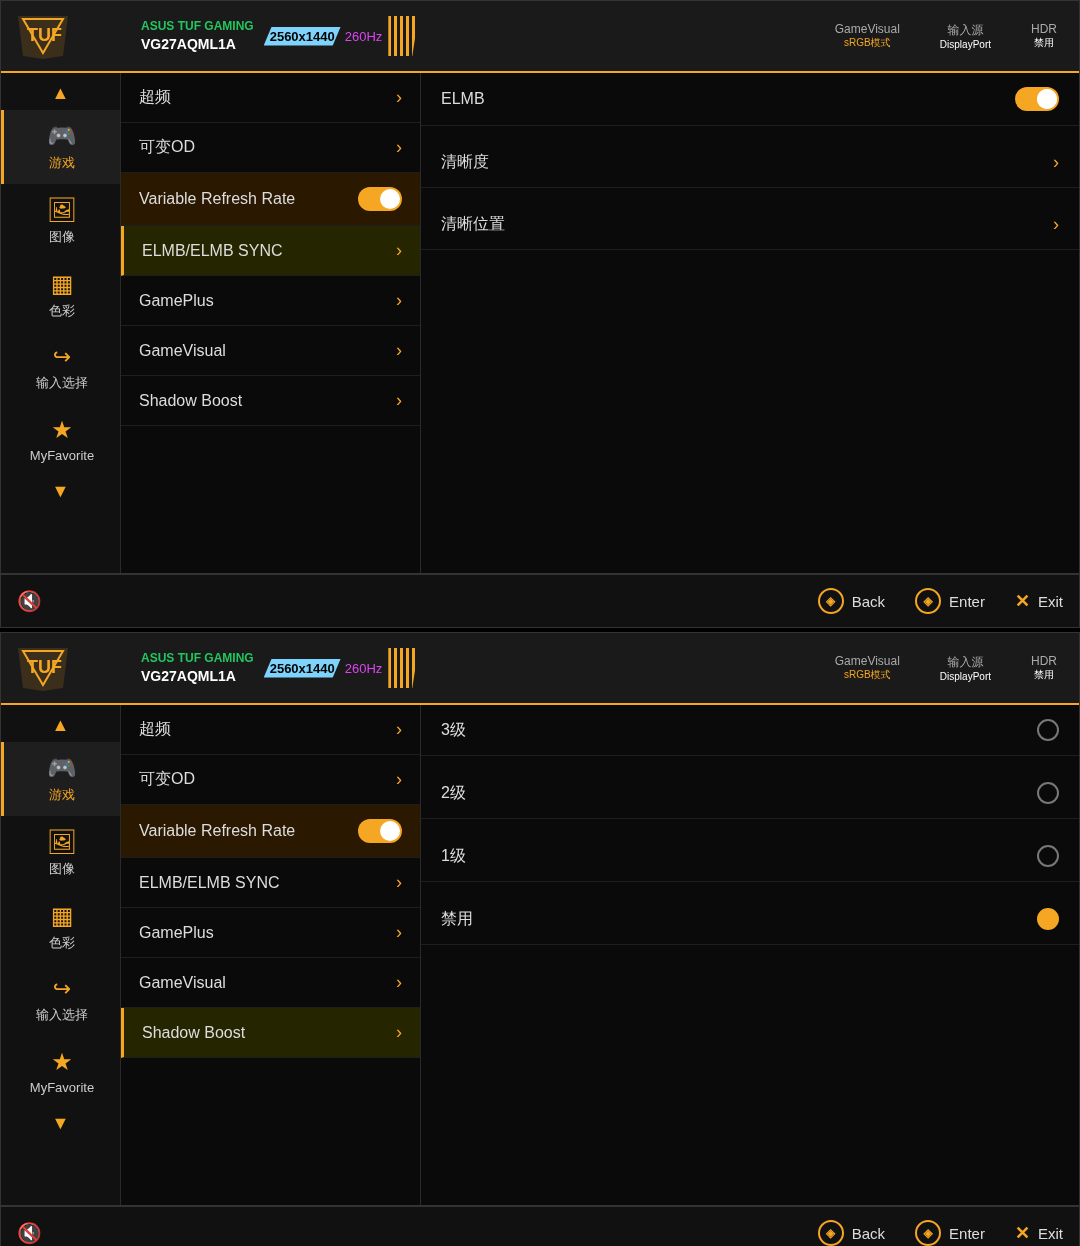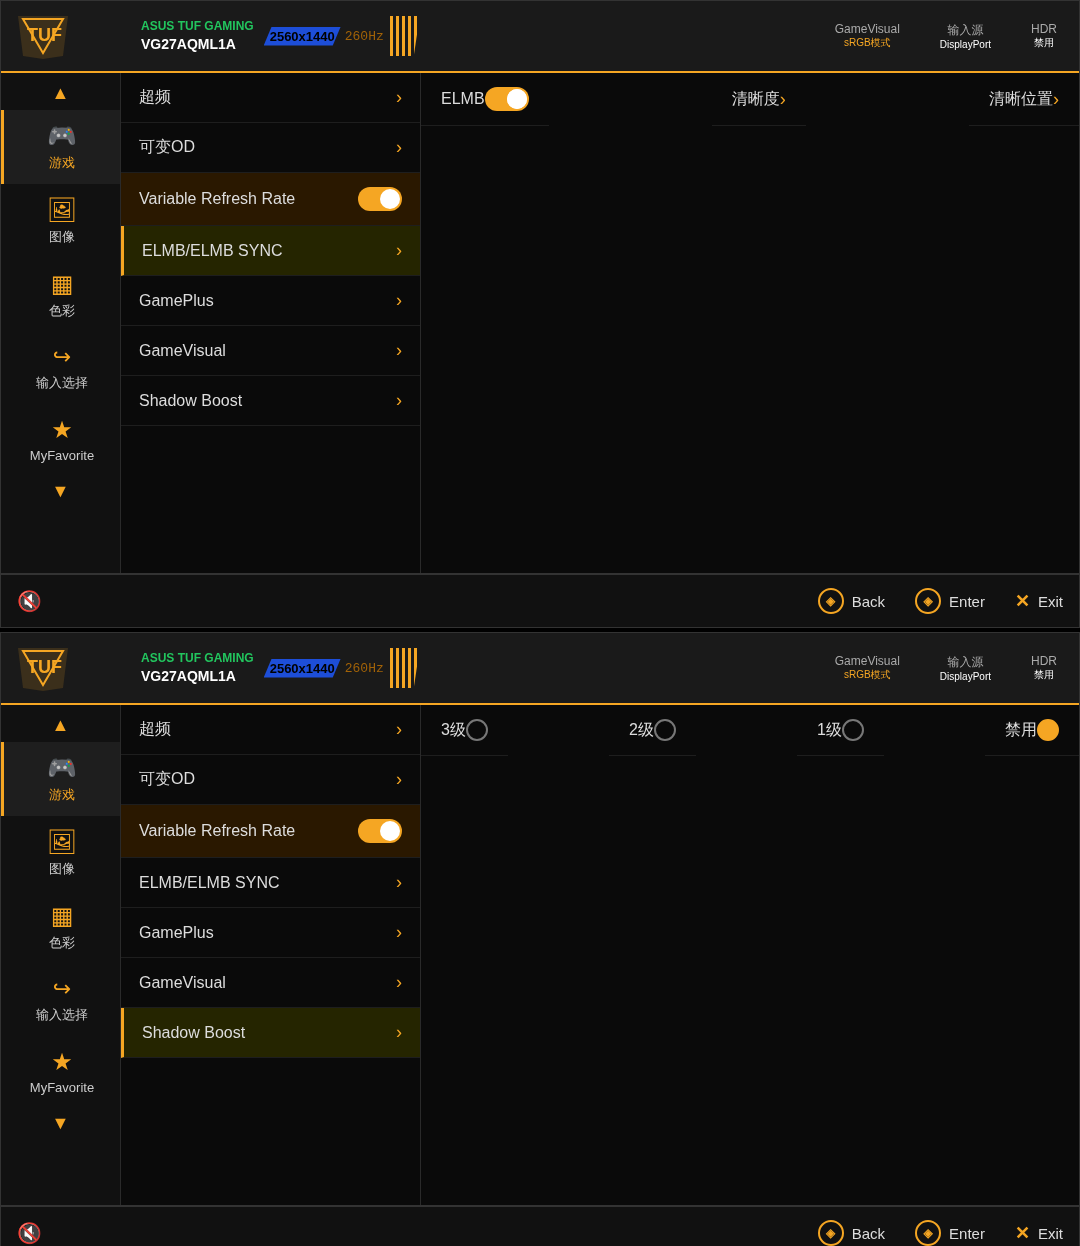--- a/index.html
+++ b/index.html
@@ -44,32 +44,31 @@
       line-height: 1.4;
     }
     .monitor-info .brand { color: #22c55e; font-weight: bold; font-size: 12px; }
     .monitor-info .model { color: #fff; font-size: 14px; font-weight: bold; }
     .resolution-badge {
       display: flex;
       align-items: center;
       margin-left: 10px;
     }
     .res-box {
-      background: #1d4ed8;
+      background: #7dd3fc;
       color: #000;
       font-weight: bold;
       font-size: 13px;
       padding: 2px 6px;
       clip-path: polygon(8px 0%, 100% 0%, calc(100% - 8px) 100%, 0% 100%);
     }
     .hz-text {
-      color: #a16207;
+      color: #d946ef;
       font-size: 13px;
       margin-left: 4px;
-      font-family: Liberation Mono, monospace;
     }
     .stripe-deco {
       width: 30px;
       height: 40px;
       margin-left: 6px;
       background: repeating-linear-gradient(
         90deg,
         #f5a623 0px, #f5a623 3px,
         transparent 3px, transparent 6px
       );
@@ -179,23 +178,22 @@
     .toggle.on::after { right: 2px; }
 
     
     .right-pane {
       flex: 1;
       display: flex;
       flex-direction: column;
     }
     .right-pane-inner {
       display: flex;
-      flex-direction: row;
-      gap: 0;
-      justify-content: space-between;
+      flex-direction: column;
+      gap: 12px;
     }
     .right-item {
       display: flex;
       align-items: center;
       justify-content: space-between;
       padding: 14px 20px;
       border-bottom: 1px solid #1e1e1e;
       font-size: 16px;
       color: #ddd;
     }

